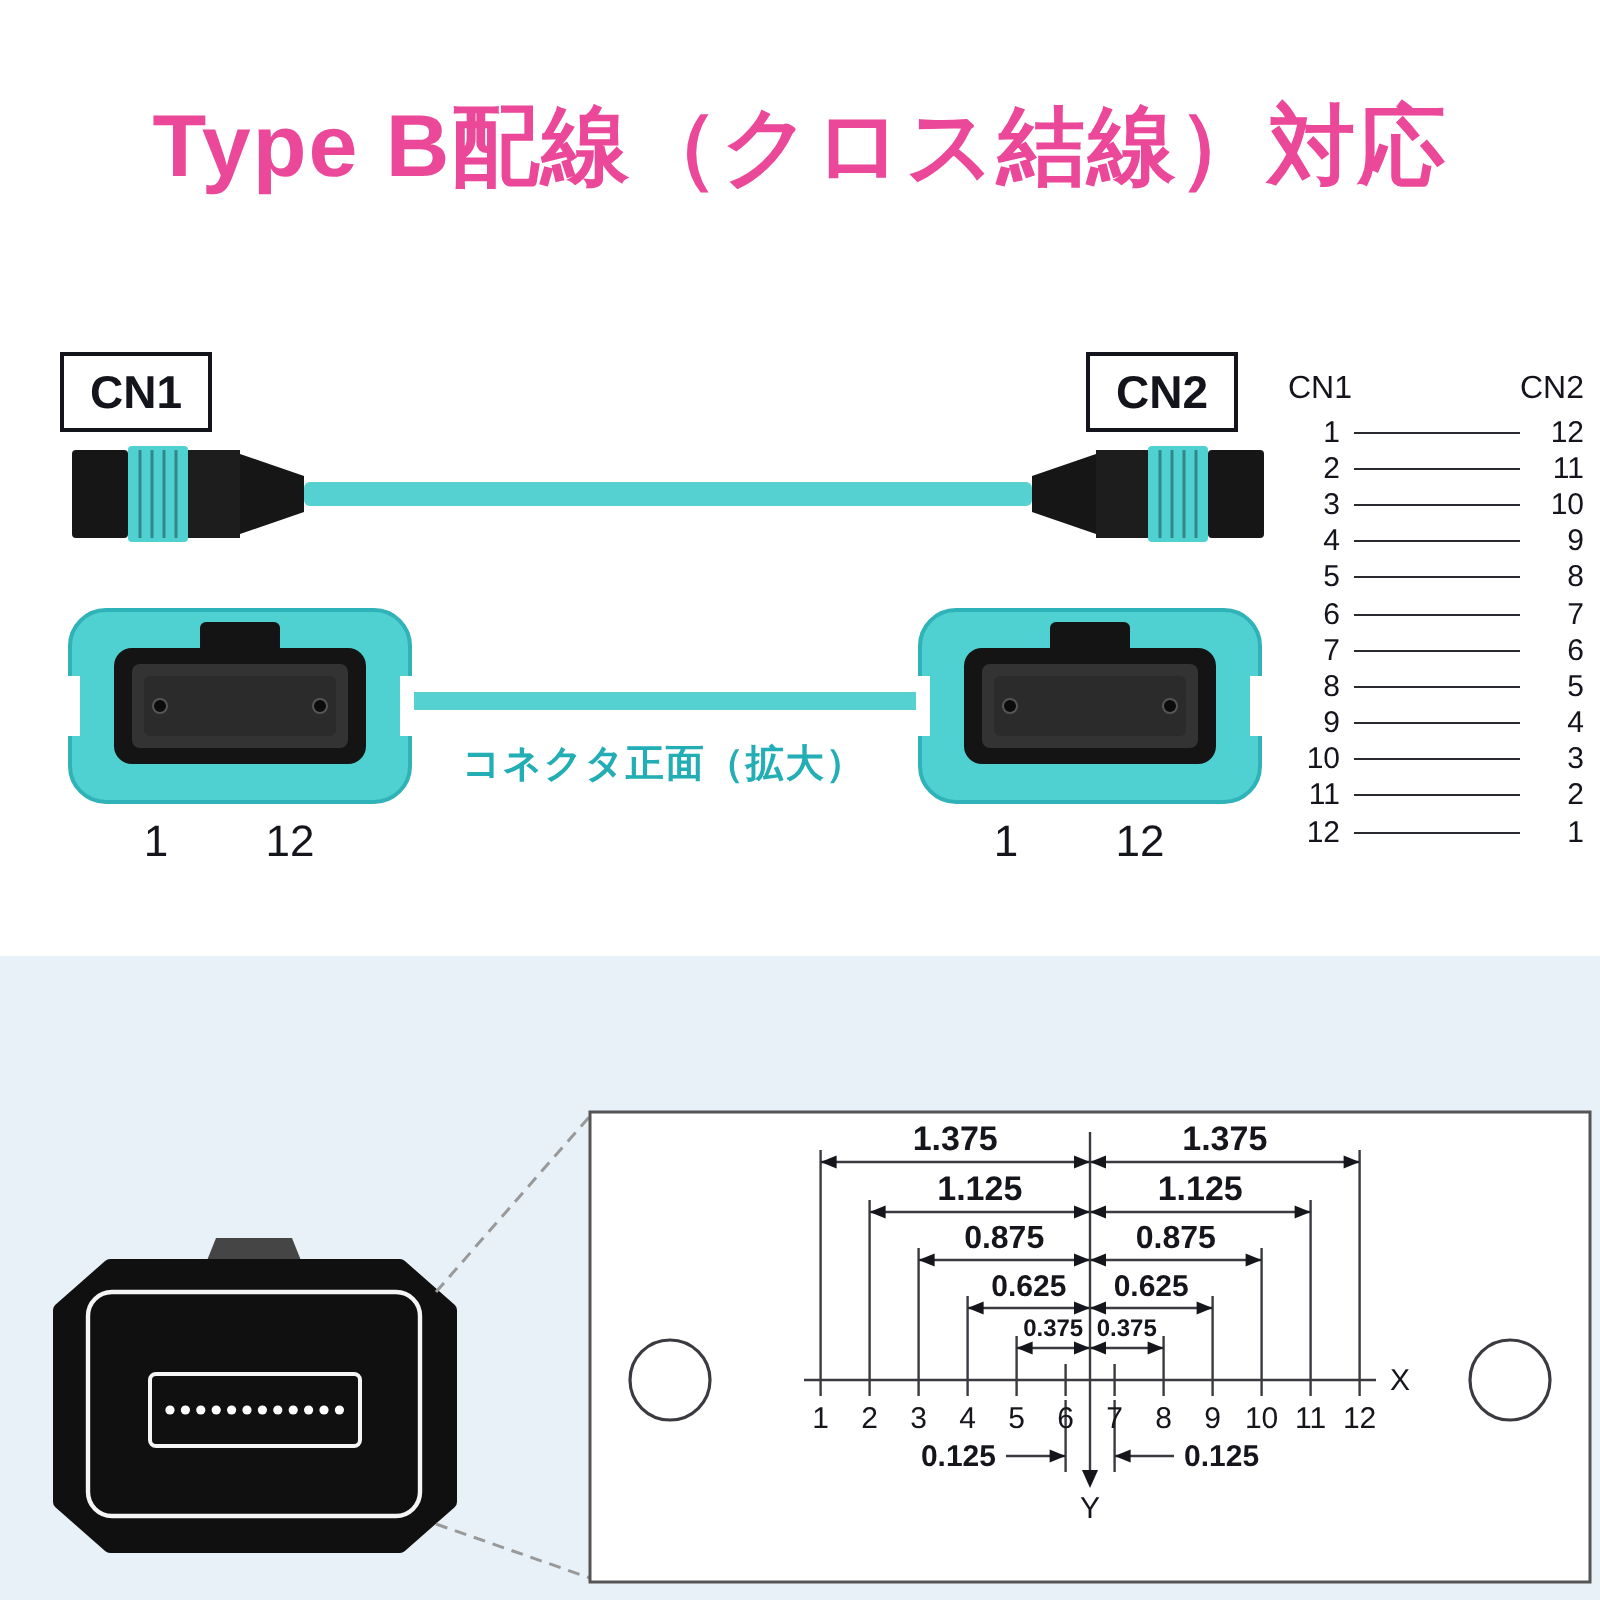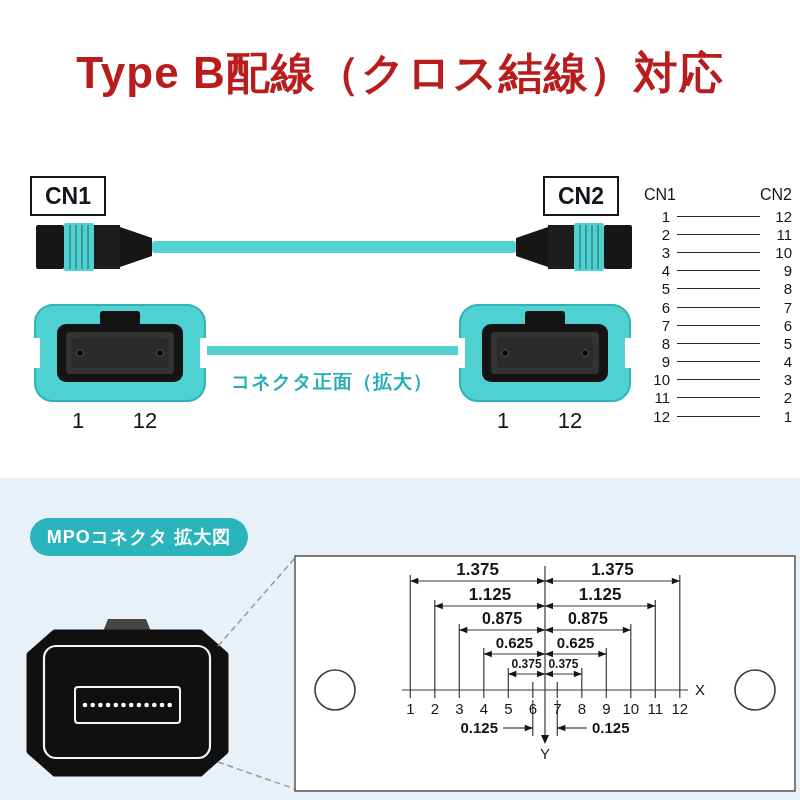--- a/index.html
+++ b/index.html
@@ -1,19 +1,19 @@
 <!DOCTYPE html>
 <html><head>
 <meta charset="utf-8">
 <style>
   html,body{margin:0;padding:0;background:#fff;}
   .stage{position:relative;width:800px;height:800px;background:#ffffff;overflow:hidden;
          font-family:"Liberation Sans","DejaVu Sans",sans-serif;color:#15151c;}
   .title{position:absolute;top:44px;left:0;width:100%;text-align:center;
-         font-size:44px;font-weight:700;color:#b91c1c;letter-spacing:1px;}
+         font-size:44px;font-weight:700;color:#ec4899;letter-spacing:1px;}
   .cn-box{position:absolute;width:72px;height:36px;border:2px solid #14141c;background:#fff;
           display:flex;align-items:center;justify-content:center;
           font-size:23px;font-weight:600;color:#14141c;}
   #cn1{left:30px;top:176px;}
   #cn2{left:543px;top:176px;}
   .abs{position:absolute;}
   
   .map{position:absolute;left:644px;top:186px;width:148px;}
   .map-header{display:flex;justify-content:space-between;font-size:16px;font-weight:500;
               color:#14141c;padding:0 0 3px 0;}
@@ -165,21 +165,20 @@
         <span class="c2">2</span>
       </div>
     <div class="map-row">
         <span class="c1">12</span>
         <span class="wire"></span>
         <span class="c2">1</span>
       </div>
   </div>
 
   <div class="lower">
-    <div class="badge">MPOコネクタ 拡大図</div>
 
     <svg width="800" height="322" viewBox="0 0 800 322">
       <defs>
         <polygon id="ahL" class="arr" points="0,0 8,-3.2 8,3.2"></polygon>
         <polygon id="ahR" class="arr" points="0,0 -8,-3.2 -8,3.2"></polygon>
       </defs>
 
       <g>
         <polygon points="108,141 146,141 152,156 102,156" fill="#454545"></polygon>
         <polygon points="55,155 200,155 225,177 225,273 200,295 55,295 30,273 30,177" fill="#101010" stroke="#101010" stroke-width="7" stroke-linejoin="round"></polygon>

